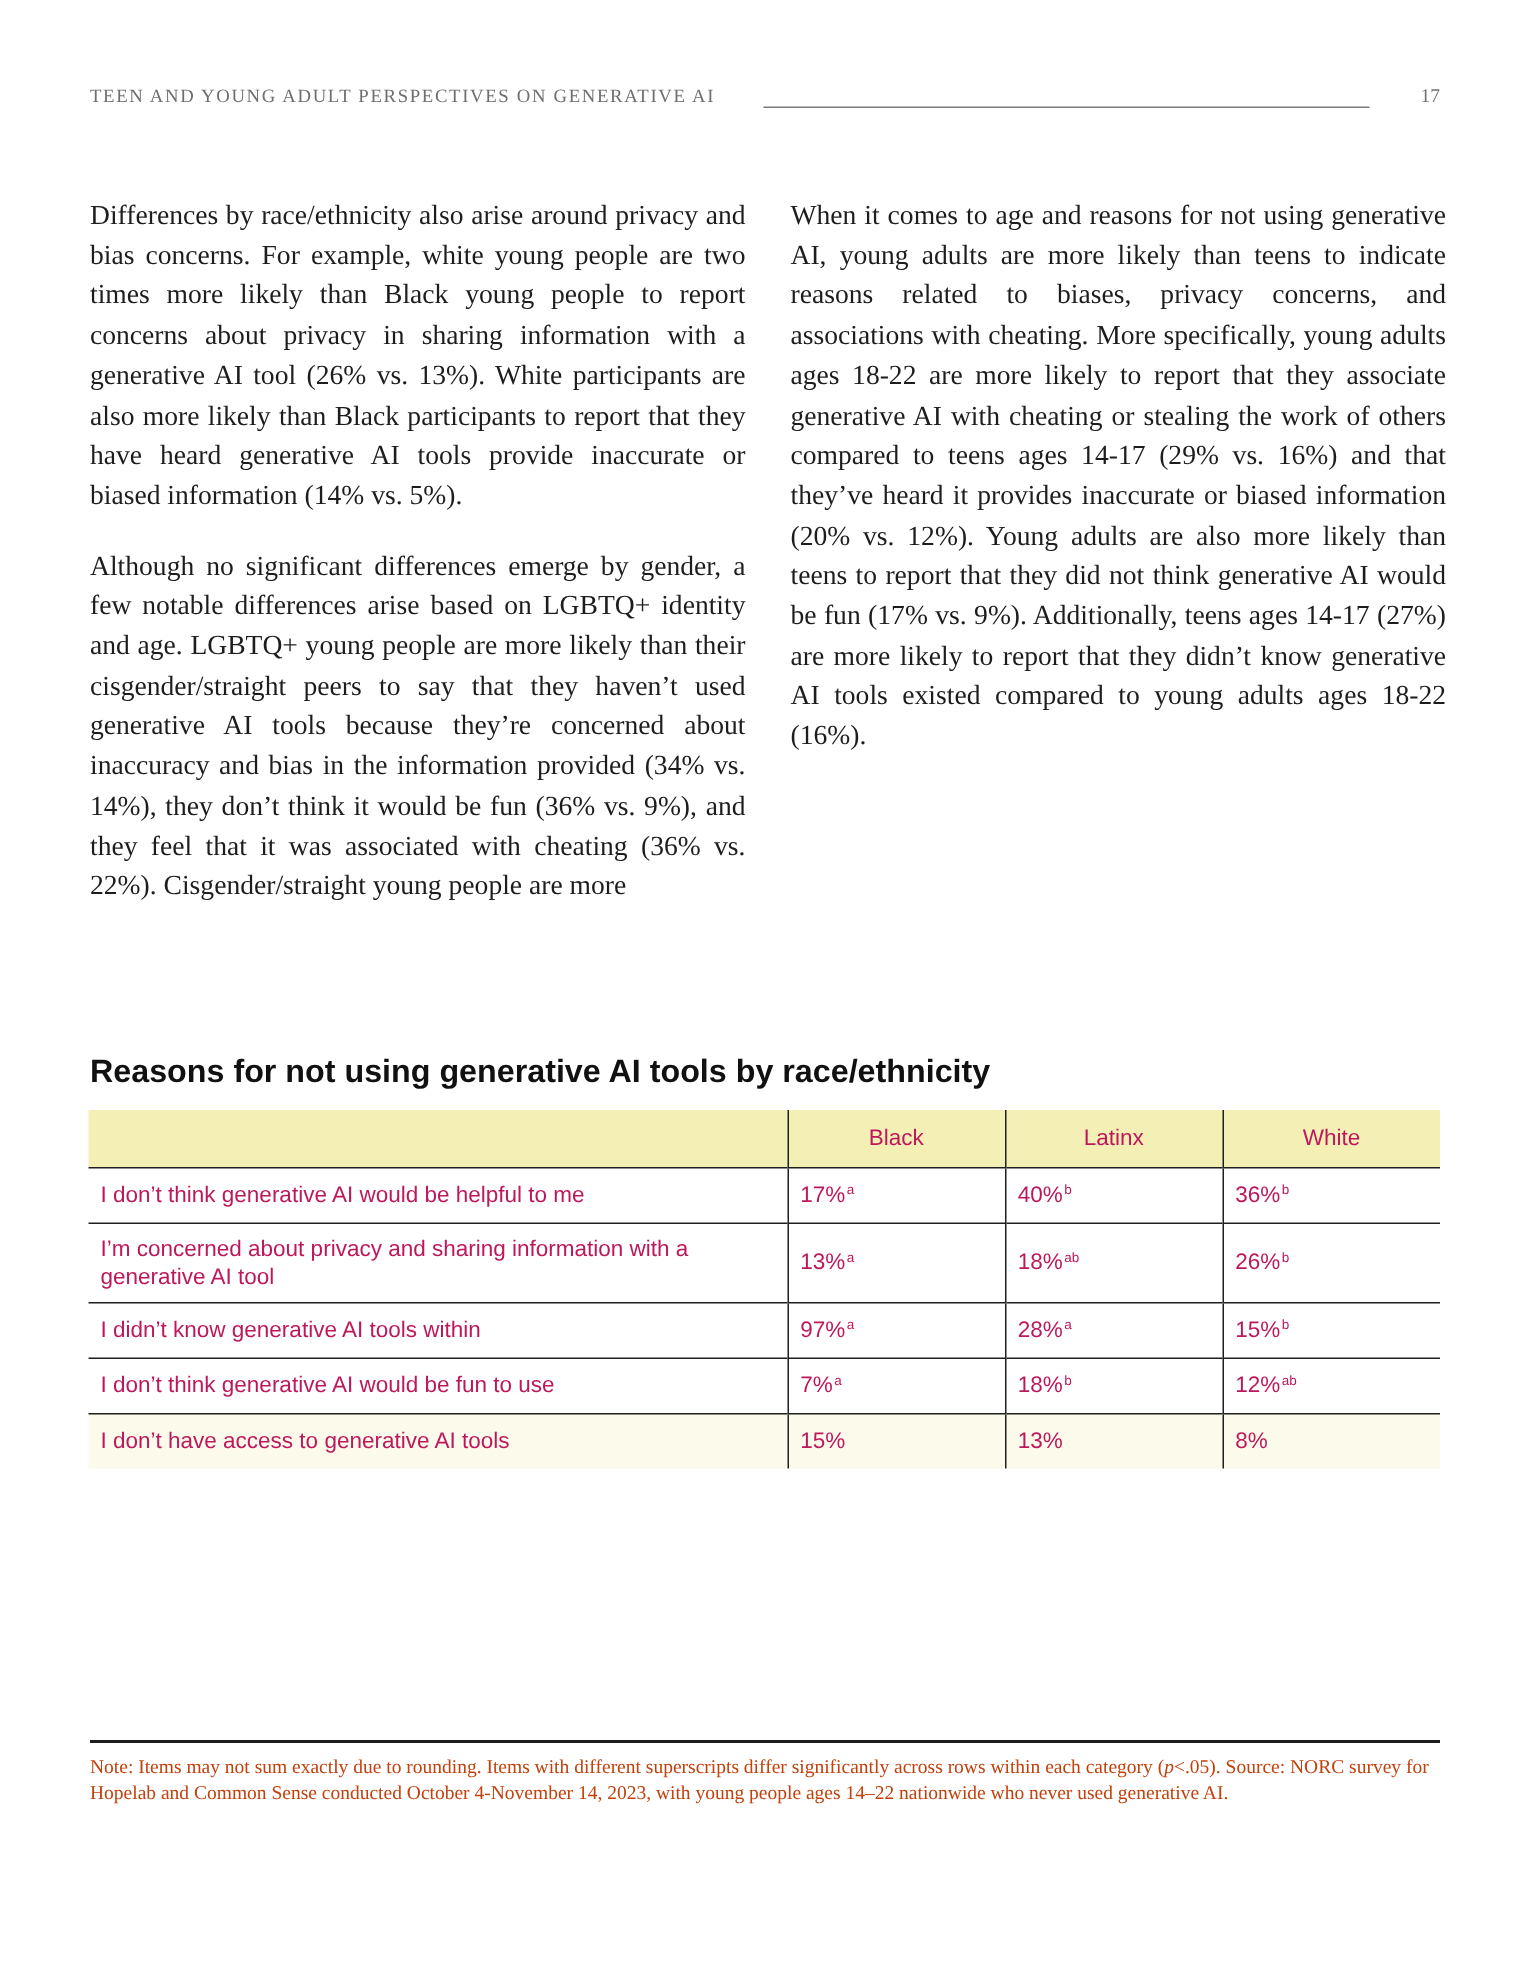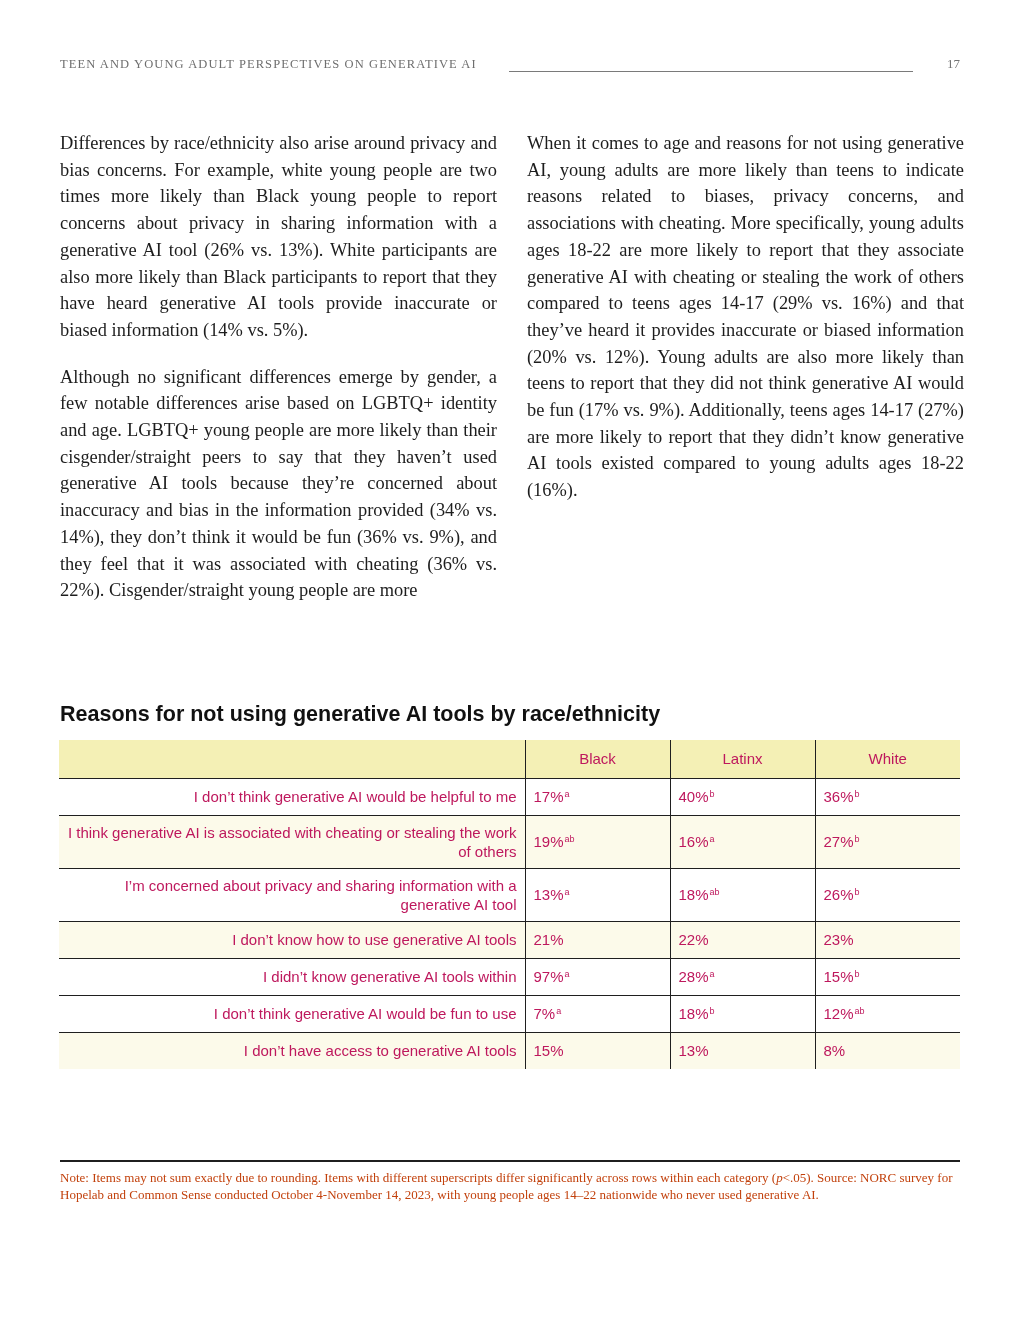--- a/index.html
+++ b/index.html
@@ -31,21 +31,21 @@
   table.data-table {
     position: absolute; left: 59px; top: 740px; width: 901px;
     border-collapse: collapse; font-family: "Liberation Sans", sans-serif; font-size: 15px; color: #be185d;
   }
   .data-table th {
     background: #f4f0b5; font-weight: normal; height: 38px; text-align: center; font-size: 15px;
   }
   .data-table td { border-top: 1.5px solid #1f1f1f; padding: 0 8px; }
   .data-table tr.row-odd td { background: #ffffff; }
   .data-table tr.row-even td { background: #fcfaea; }
-  .data-table td.label { text-align: right; line-height: 19px; width: 466px; }
+  .data-table td.label { text-align: left; line-height: 19px; width: 466px; }
   .data-table td.val { text-align: left; width: 145px; }
   .data-table th.col-sep, .data-table td.col-sep { border-left: 1.5px solid #1f1f1f; }
   .data-table tr.h1 td { height: 37px; }
   .data-table tr.h2 td { height: 53px; }
   .sup { font-size: 9px; vertical-align: 5px; margin-left: 1px; }
 
   .footnote-rule { position: absolute; left: 60px; top: 1160px; width: 900px; height: 1.5px; background: #1f1f1f; }
   .footnote {
     position: absolute; left: 60px; top: 1170px; width: 905px;
     font-family: "Liberation Serif", serif; font-size: 13px; line-height: 16.5px; color: #c2410c;
@@ -81,37 +81,25 @@
       <th class="col-sep">White</th>
     </tr>
   </thead>
   <tbody id="table-body">
       <tr class="row-odd h1">
         <td class="label">I don’t think generative AI would be helpful to me</td>
         <td class="val col-sep"><span>17%</span><span class="sup">a</span></td>
         <td class="val col-sep"><span>40%</span><span class="sup">b</span></td>
         <td class="val col-sep"><span>36%</span><span class="sup">b</span></td>
       </tr>
-      <tr class="row-even h2">
-        <td class="label">I think generative AI is associated with cheating or stealing the work of others</td>
-        <td class="val col-sep"><span>19%</span><span class="sup">ab</span></td>
-        <td class="val col-sep"><span>16%</span><span class="sup">a</span></td>
-        <td class="val col-sep"><span>27%</span><span class="sup">b</span></td>
-      </tr>
       <tr class="row-odd h2">
         <td class="label">I’m concerned about privacy and sharing information with a generative AI tool</td>
         <td class="val col-sep"><span>13%</span><span class="sup">a</span></td>
         <td class="val col-sep"><span>18%</span><span class="sup">ab</span></td>
         <td class="val col-sep"><span>26%</span><span class="sup">b</span></td>
-      </tr>
-      <tr class="row-even h1">
-        <td class="label">I don’t know how to use generative AI tools</td>
-        <td class="val col-sep"><span>21%</span><span class="sup"></span></td>
-        <td class="val col-sep"><span>22%</span><span class="sup"></span></td>
-        <td class="val col-sep"><span>23%</span><span class="sup"></span></td>
       </tr>
       <tr class="row-odd h1">
         <td class="label">I didn’t know generative AI tools within</td>
         <td class="val col-sep"><span>97%</span><span class="sup">a</span></td>
         <td class="val col-sep"><span>28%</span><span class="sup">a</span></td>
         <td class="val col-sep"><span>15%</span><span class="sup">b</span></td>
       </tr>
       <tr class="row-odd h1">
         <td class="label">I don’t think generative AI would be fun to use</td>
         <td class="val col-sep"><span>7%</span><span class="sup">a</span></td>

